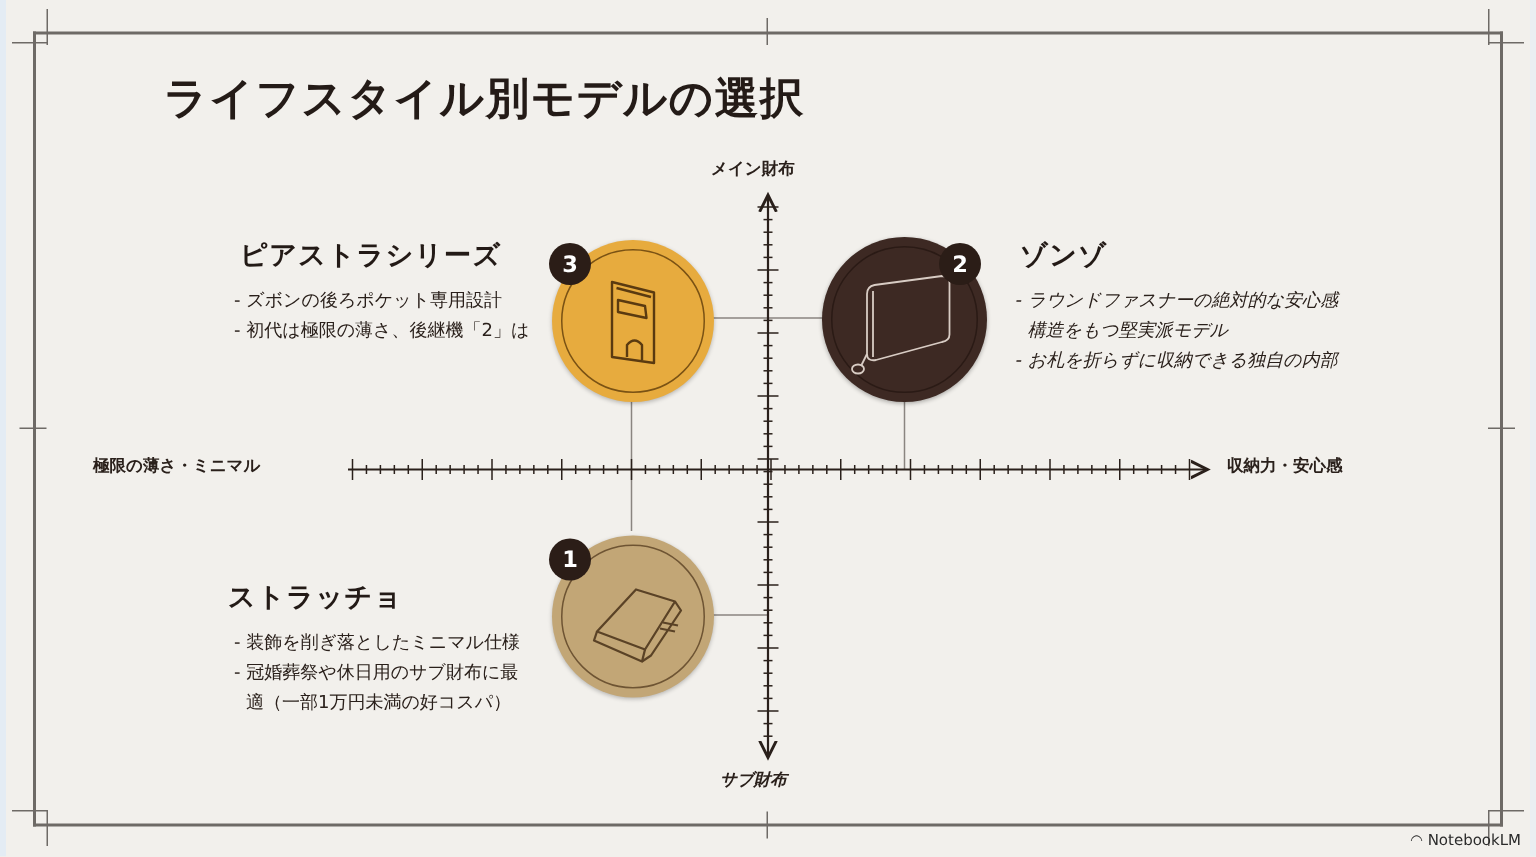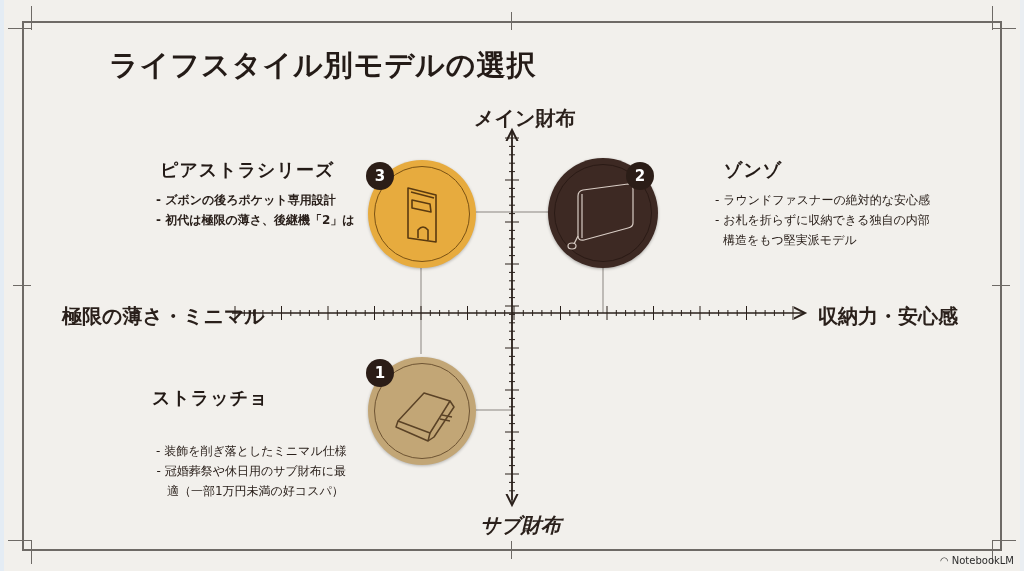--- a/index.html
+++ b/index.html
@@ -14,21 +14,21 @@
   .edge-strip-left { position: absolute; left: 0; top: 0; width: 4px; height: 571px; background: #e4ecf4; }
   .edge-strip-right { position: absolute; right: 0; top: 0; width: 4px; height: 571px; background: #eaeef2; }
 
   .title {
     position: absolute; left: 62px; top: 46px;
     font-size: 29px; font-weight: bold; letter-spacing: 1px; color: #241b17;
     white-space: nowrap;
     margin-left: 47px;
   }
   .axis-label {
-    position: absolute; font-size: 20px; font-weight: bold; color: #2a201b; white-space: nowrap;
+    position: absolute; font-size: 11px; font-weight: bold; color: #2a201b; white-space: nowrap;
   }
   svg.axes { position: absolute; left: 0; top: 0; }
 
   .model-name {
     position: absolute; font-size: 18px; font-weight: bold; color: #231a16; white-space: nowrap; letter-spacing: 1px;
   }
   .bullets { position: absolute; font-size: 12px; line-height: 20px; color: #2a201b; white-space: nowrap; }
   .bullets .b { display: block; }
   .bullets .indent { padding-left: 8px; }
 
@@ -200,21 +200,21 @@
       <line y1="490.8" y2="490.8" x1="509" x2="515"></line>
     </g>
 </svg>
 
 <div class="axis-label" style="left:474px; top:105px;">メイン財布</div>
 <div class="axis-label" style="left:480px; top:512px;font-style:italic;">サブ財布</div>
 <div class="axis-label" style="left:62px; top:303px;">極限の薄さ・ミニマル</div>
 <div class="axis-label" style="left:818px; top:303px;text-align:right;">収納力・安心感</div>
 
 <div class="model-name" style="left:160px; top:158px;">ピアストラシリーズ</div>
-<div class="bullets" style="left:156px; top:190px;font-weight:bold;">
+<div class="bullets" style="left:156px; top:190px;">
   <span class="b">- ズボンの後ろポケット専用設計</span>
   <span class="b">- 初代は極限の薄さ、後継機「2」は</span>
 </div>
 <div class="circle" style="left:368px; top:160px; width:108px; height:108px; background:#e7ab3e; box-shadow: 0 1px 3px rgba(0,0,0,0.25);">
   <div class="inner-ring" style="border:1px solid #7a5214;"></div>
   <svg width="108" height="108" style="position:absolute;left:0;top:0;">
     <g fill="none" stroke="#5a3a10" stroke-width="1.6" stroke-linejoin="round">
       <path d="M40,28 L68,35 L68,82 L40,78 Z"></path>
       <path d="M43,32 L66,38"></path>
       <path d="M44,40 L62,44 L63,52 L44,48 Z"></path>
@@ -229,29 +229,29 @@
   <svg width="110" height="110" style="position:absolute;left:0;top:0;">
     <g fill="none" stroke="#d8ccc4" stroke-width="1.2" stroke-linejoin="round">
       <path d="M30,38 Q30,33 35,32 L80,26 Q85,26 85,31 L85,65 Q85,69 80,70 L36,82 Q30,83 30,78 Z"></path>
       <path d="M34,36 L34,80"></path>
       <path d="M30,78 L26,86"></path>
       <ellipse cx="24" cy="88" rx="4" ry="3"></ellipse>
     </g>
   </svg>
   <div class="badge" style="left:78px; top:4px;">2</div>
 </div>
-<div class="model-name" style="left:680px; top:158px;margin-left:44px;">ゾンゾ</div>
-<div class="bullets" style="left:715px; top:190px;">
+<div class="model-name" style="left:680px; top:158px;">ゾンゾ</div>
+<div class="bullets" style="left:677px; top:190px;font-style:italic;">
   <span class="b">- ラウンドファスナーの絶対的な安心感</span>
+  <span class="b indent">構造をもつ堅実派モデル</span>
   <span class="b">- お札を折らずに収納できる独自の内部</span>
-  <span class="b indent">構造をもつ堅実派モデル</span>
 </div>
 
 <div class="model-name" style="left:152px; top:386px;">ストラッチョ</div>
-<div class="bullets" style="left:156px; top:441px;text-align:center;">
+<div class="bullets" style="left:156px; top:418px;">
   <span class="b">- 装飾を削ぎ落としたミニマル仕様</span>
   <span class="b">- 冠婚葬祭や休日用のサブ財布に最</span>
   <span class="b indent">適（一部1万円未満の好コスパ）</span>
 </div>
 <div class="circle" style="left:368px; top:357px; width:108px; height:108px; background:#c2a676; box-shadow: 0 1px 3px rgba(0,0,0,0.25);">
   <div class="inner-ring" style="border:1px solid #6e5433;"></div>
   <svg width="108" height="108" style="position:absolute;left:0;top:0;">
     <g fill="none" stroke="#5a4226" stroke-width="1.5" stroke-linejoin="round">
       <path d="M30,64 L56,36 L82,44 L62,76 Z"></path>
       <path d="M30,64 L28,70 L60,84 L62,76"></path>

